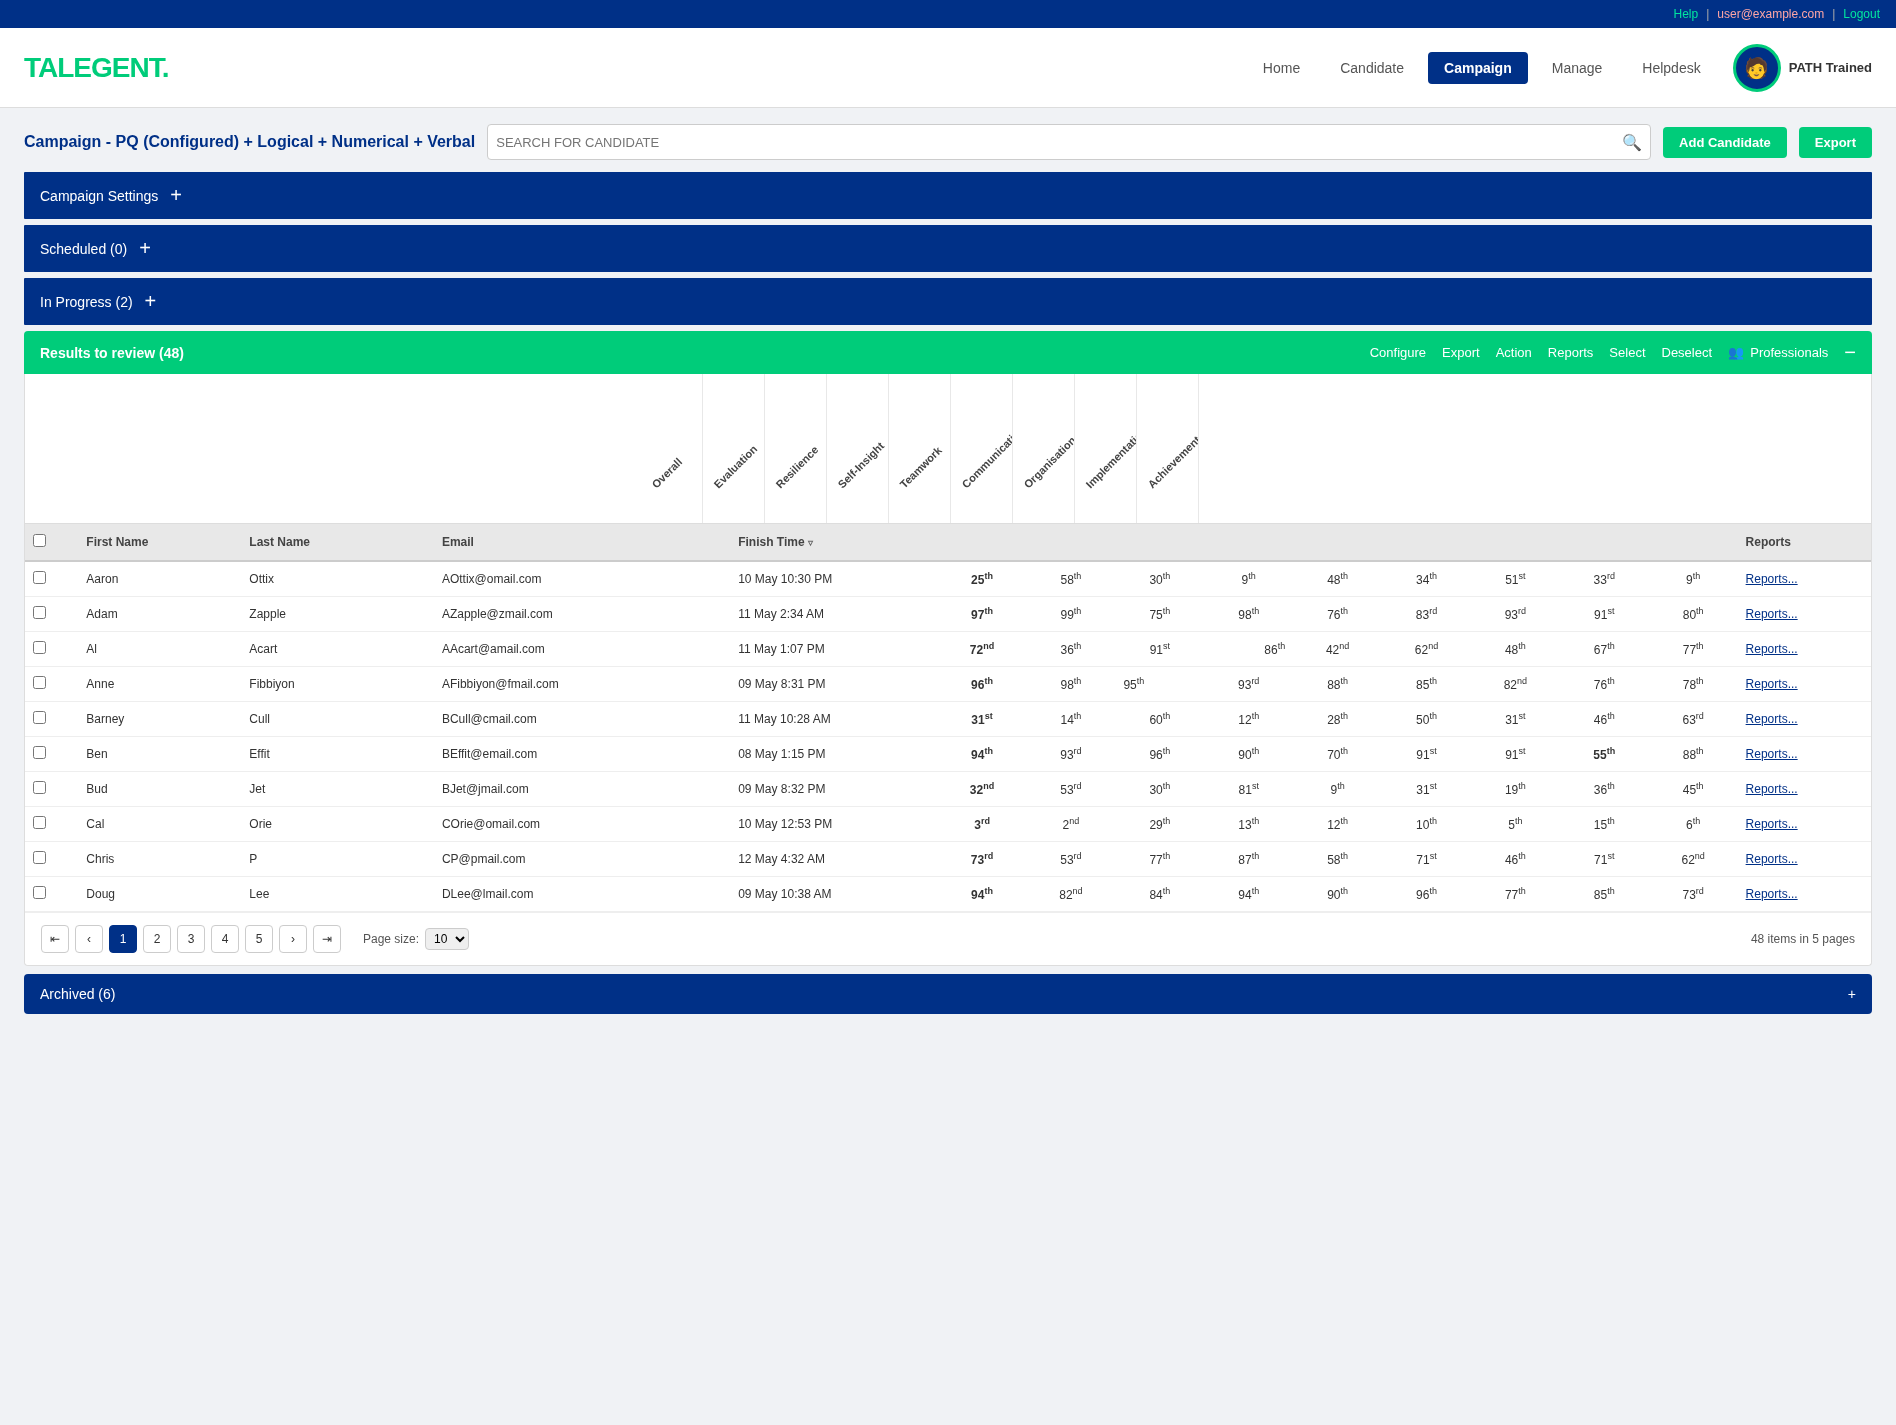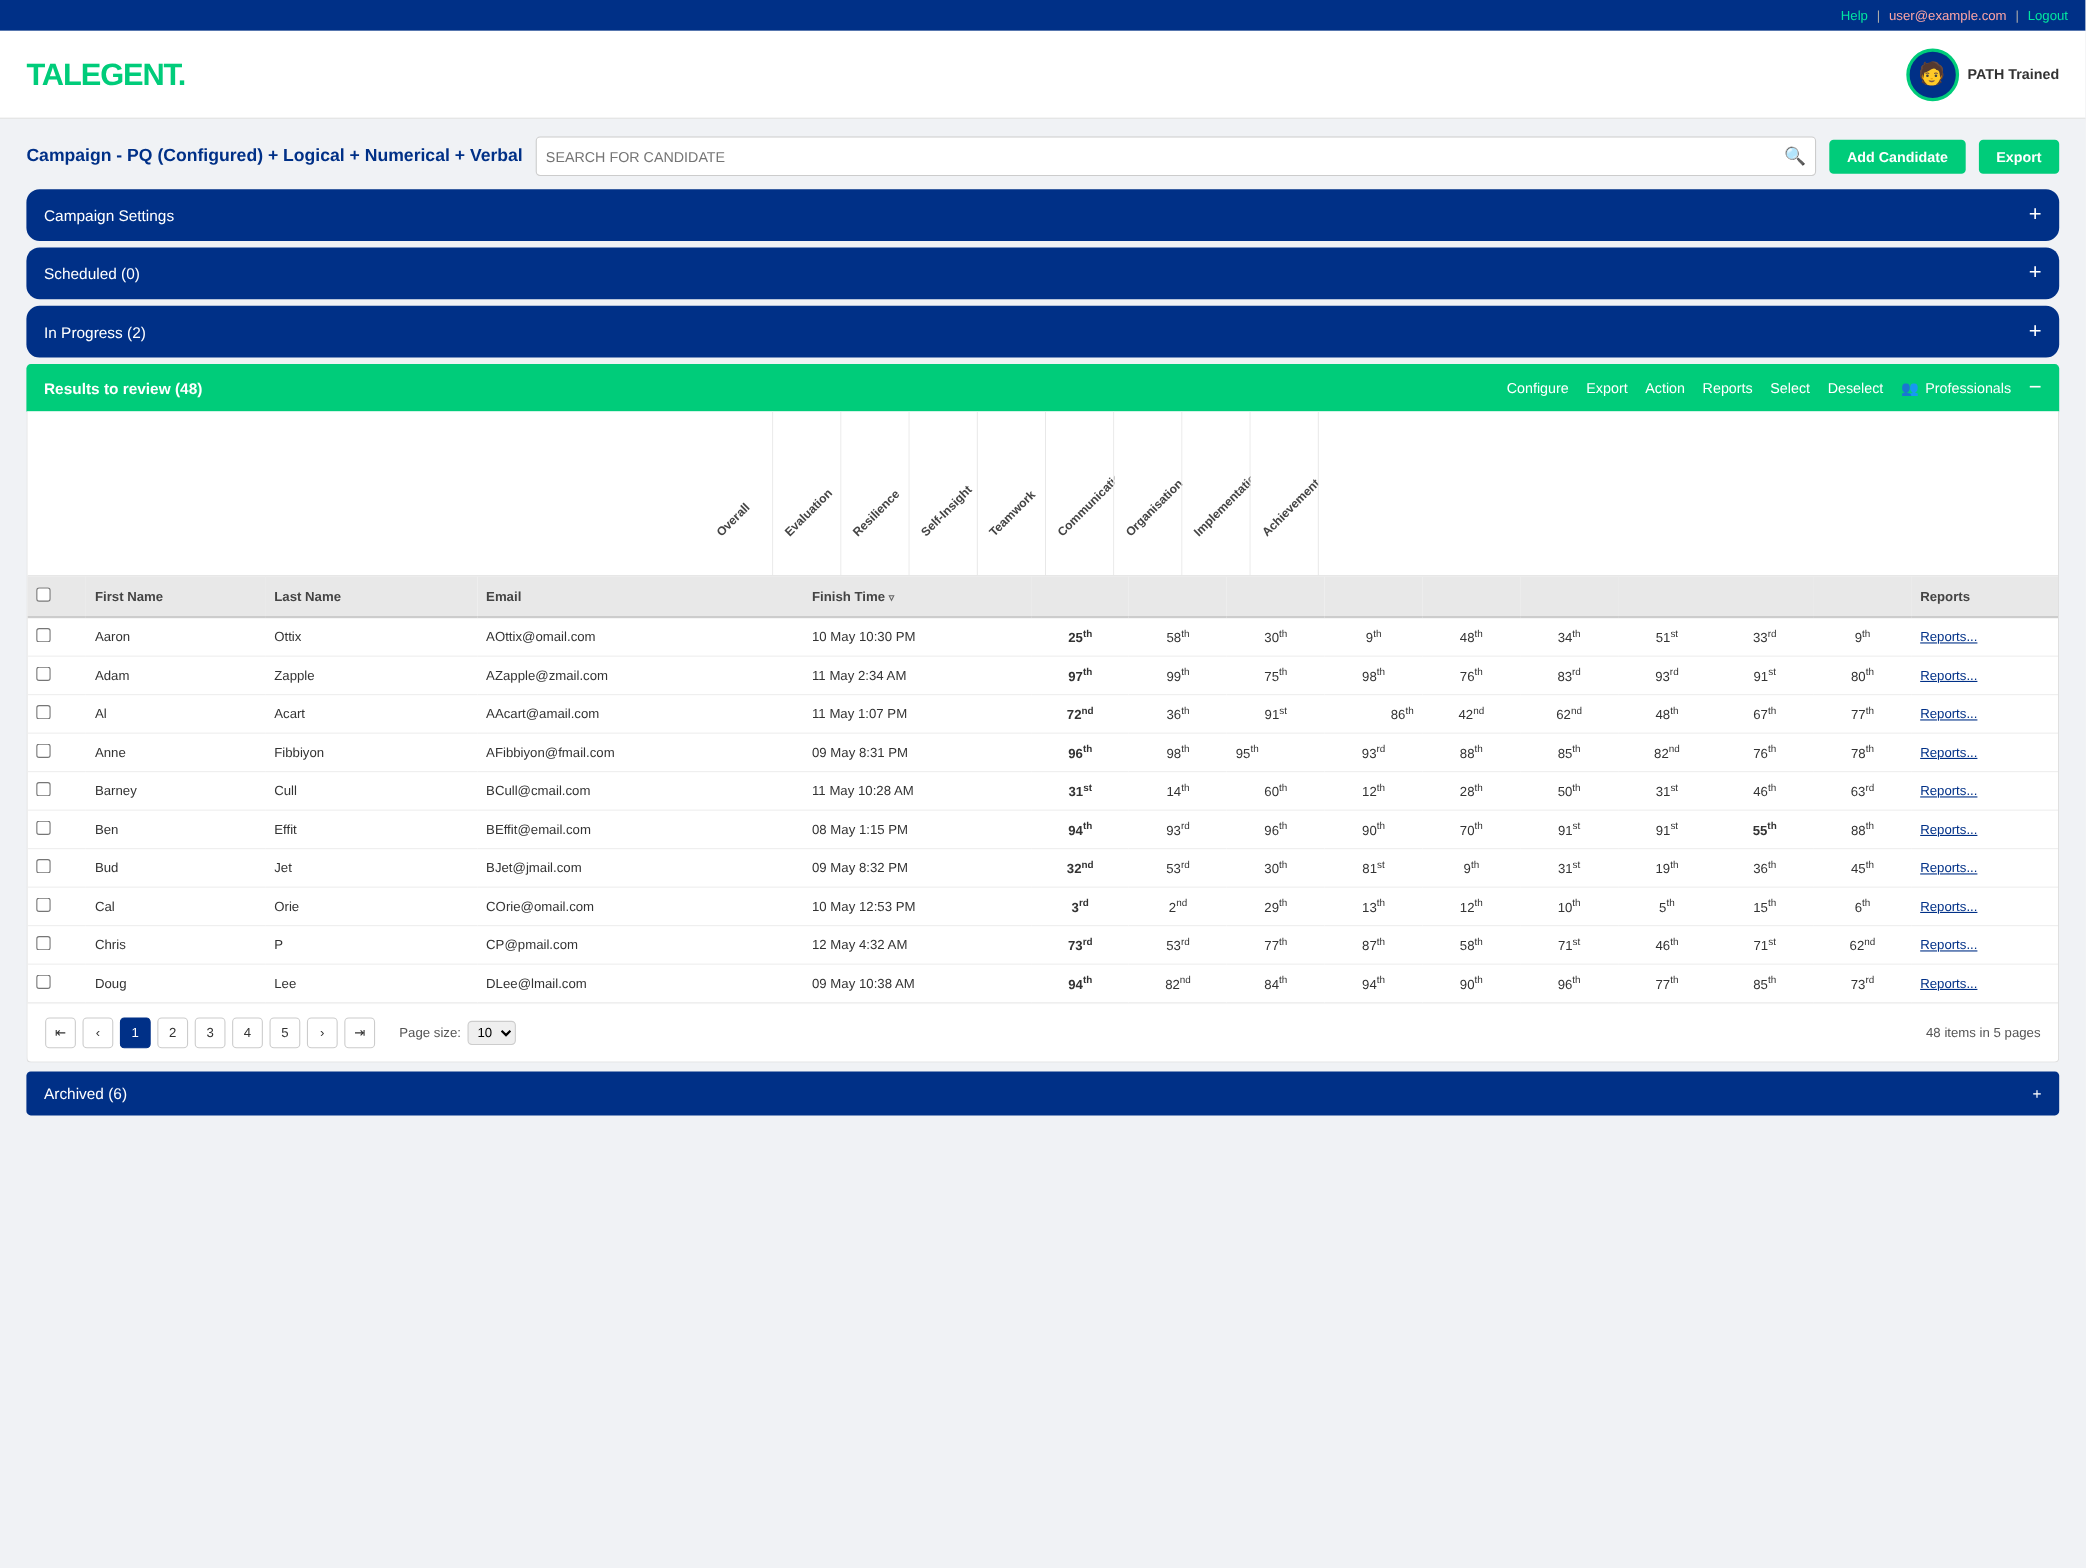--- a/index.html
+++ b/index.html
@@ -135,28 +135,28 @@
       cursor: pointer;
       font-size: 13px;
       font-weight: bold;
     }
 
     
     .section-bar {
       background: #003087;
       color: #fff;
       padding: 12px 16px;
-      border-radius: 12px;
+      border-radius: 1px;
       margin-bottom: 6px;
       display: flex;
       align-items: center;
-      justify-content: space-between;
       cursor: pointer;
       font-size: 14px;
       font-weight: 500;
+      gap: 12px;
     }
     .section-bar .plus { font-size: 20px; font-weight: 300; }
 
     
     .results-bar {
       background: #00cc7a;
       color: #fff;
       padding: 10px 16px;
       border-radius: 4px 4px 0 0;
       display: flex;
@@ -325,20 +325,27 @@
   <span class="separator">|</span>
   <span class="user-name">user@example.com</span>
   <span class="separator">|</span>
   <a>Logout</a>
 </div>
 
 <div class="header">
   <div class="logo">
     <span>TALEGENT</span><span style="color:#00cc7a">.</span>
   </div>
+  <nav class="nav">
+    <a class="nav-item">Home</a>
+    <a class="nav-item">Candidate</a>
+    <a class="nav-item active">Campaign</a>
+    <a class="nav-item">Manage</a>
+    <a class="nav-item">Helpdesk</a>
+  </nav>
   <div class="profile-area">
     <div class="avatar">🧑</div>
     <span class="profile-name">PATH Trained</span>
   </div>
 </div>
 
 <div class="main">
 
   <div class="campaign-header">
     <span class="campaign-title">Campaign - PQ (Configured) + Logical + Numerical + Verbal</span>

